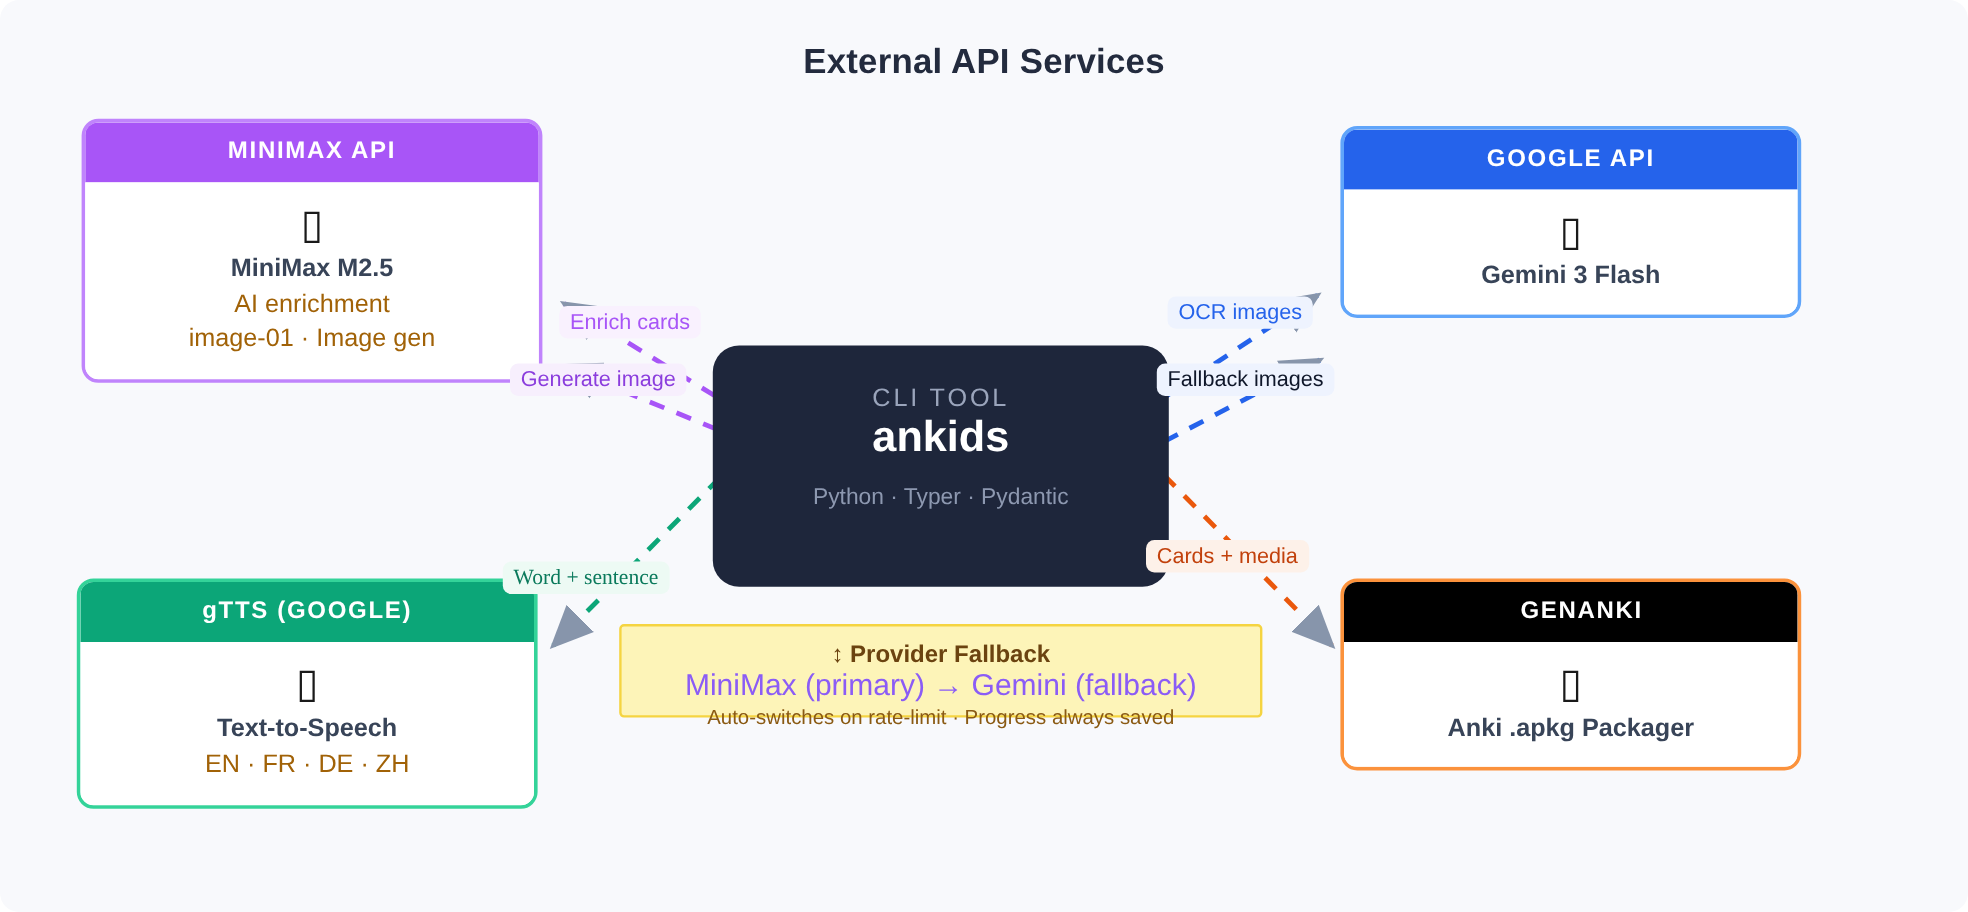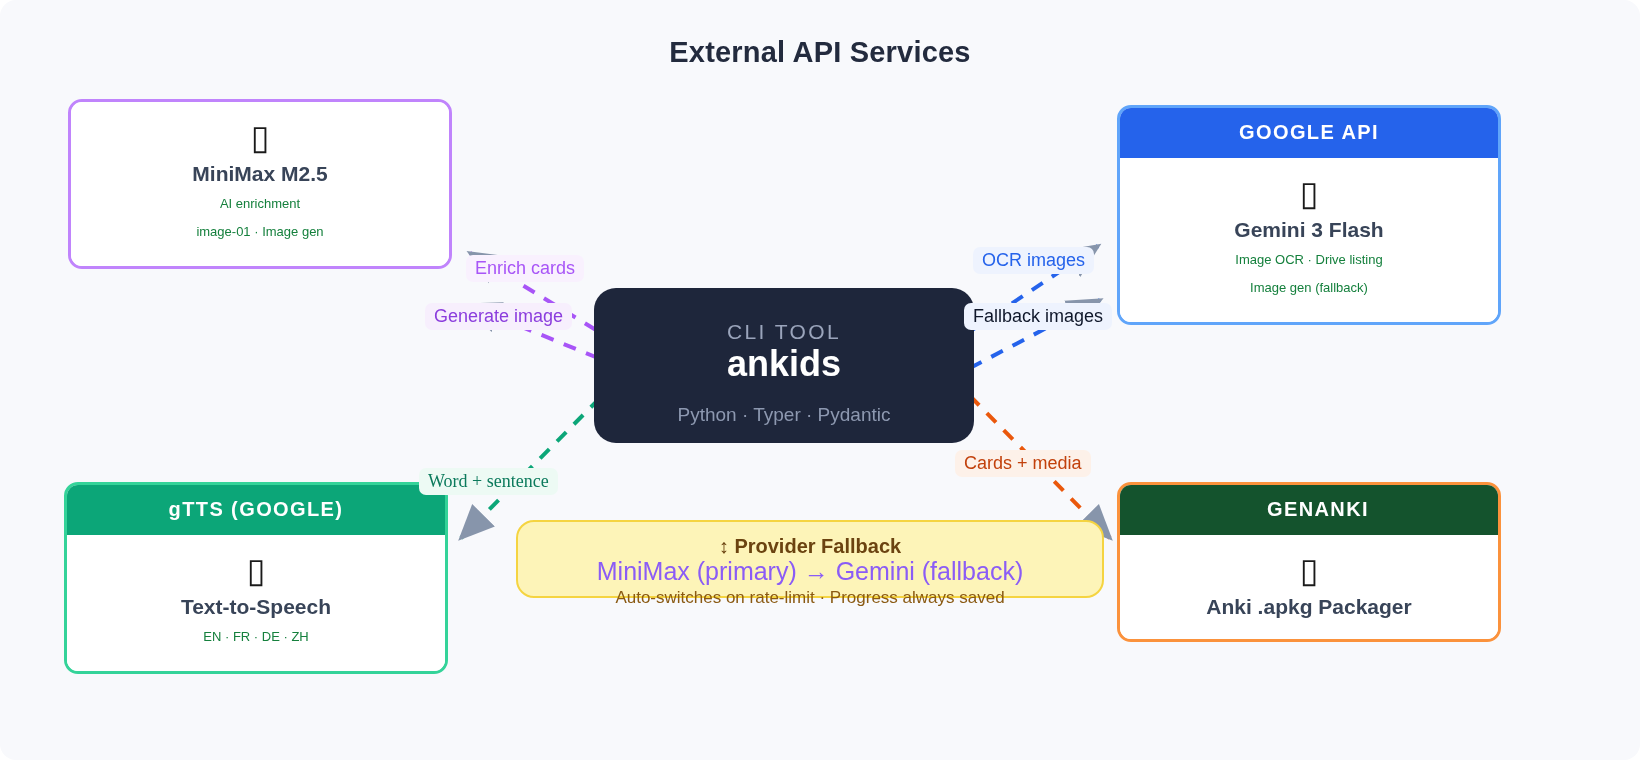--- a/index.html
+++ b/index.html
@@ -65,41 +65,41 @@
     color: #1a1a1a;
     height: 46px;
   }
   .card-name {
     font-size: 21px;
     font-weight: bold;
     color: #384458;
     margin-top: 2px;
   }
   .card-desc {
-    font-size: 13px;
-    color: #15803d;
+    font-size: 21px;
+    color: #a16207;
     line-height: 28px;
     margin-top: 4px;
   }
 
   
   #card-minimax { left: 68px;   top: 99px;  border-color: #c084fc; }
   #card-minimax .card-header { background: #a855f7; }
   #card-google  { left: 1117px; top: 105px;  border-color: #60a5fa; }
   #card-google .card-header  { background: #2563eb; }
   #card-gtts    { left: 64px;   top: 482px; border-color: #34d399; }
   #card-gtts .card-header    { background: #0ca678; }
   #card-genanki { left: 1117px; top: 482px; border-color: #fb923c; }
-  #card-genanki .card-header { background: #14532d; padding-left: 24px; }
+  #card-genanki .card-header { background: #000000; padding-left: 24px; }
 
   
   #cli-node {
     position: absolute;
     left: 594px; top: 288px;
-    width: 380px; height: 155px;
+    width: 380px; height: 201px;
     background: #1e263b;
     border-radius: 22px;
     text-align: center;
     box-sizing: border-box;
     padding-top: 32px;
   }
   #cli-node .cli-kicker {
     font-size: 21px;
     letter-spacing: 2.4px;
     color: #9aa4bb;
@@ -114,24 +114,24 @@
   #cli-node .cli-stack {
     font-size: 19px;
     color: #8d98b0;
     margin-top: 19px;
   }
 
   
   #fallback-note {
     position: absolute;
     left: 516px; top: 520px;
-    width: 588px; height: 78px;
+    width: 536px; height: 78px;
     background: #fdf4b8;
     border: 2px solid #f5d441;
-    border-radius: 18px;
+    border-radius: 4px;
     box-sizing: border-box;
     text-align: center;
     padding-top: 13px;
   }
   #fallback-note .fb-title {
     font-size: 20px;
     font-weight: bold;
     color: #6b4310;
   }
   #fallback-note .fb-line {
@@ -182,39 +182,36 @@
     <path d="M970,368 L1100,300" stroke="#2563eb" stroke-width="4" stroke-dasharray="13 11" fill="none" marker-end="url(#ah)"></path>
 
     <path d="M600,398 L461,538" stroke="#0ca678" stroke-width="4" stroke-dasharray="13 11" fill="none" marker-end="url(#ah)"></path>
 
     <path d="M970,396 L1110,538" stroke="#ea580c" stroke-width="4" stroke-dasharray="13 11" fill="none" marker-end="url(#ah)"></path>
   </svg>
 
   <div class="diagram-title">External API Services</div>
 
   <div class="card" id="card-minimax">
+    <div class="card-header">MINIMAX API</div>
     <div class="card-body">
       <div class="card-icon">▯</div>
       <div class="card-name">MiniMax M2.5</div>
       <div class="card-desc">
         <div>AI enrichment</div>
         <div>image-01 · Image gen</div>
       </div>
     </div>
   </div>
 
   <div class="card" id="card-google">
     <div class="card-header">GOOGLE API</div>
     <div class="card-body">
       <div class="card-icon">▯</div>
       <div class="card-name">Gemini 3 Flash</div>
-      <div class="card-desc">
-        <div>Image OCR · Drive listing</div>
-        <div>Image gen (fallback)</div>
-      </div>
     </div>
   </div>
 
   <div class="card" id="card-gtts">
     <div class="card-header">gTTS (GOOGLE)</div>
     <div class="card-body">
       <div class="card-icon">▯</div>
       <div class="card-name">Text-to-Speech</div>
       <div class="card-desc">
         <div>EN · FR · DE · ZH</div>

